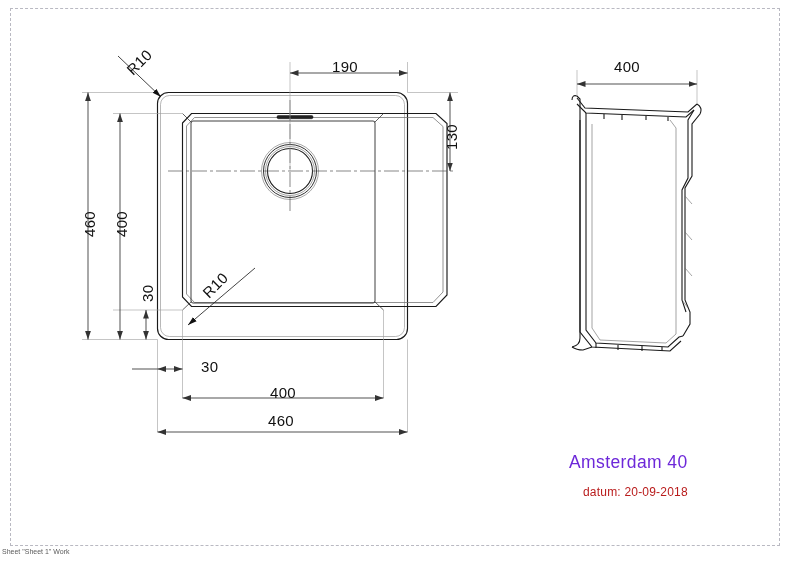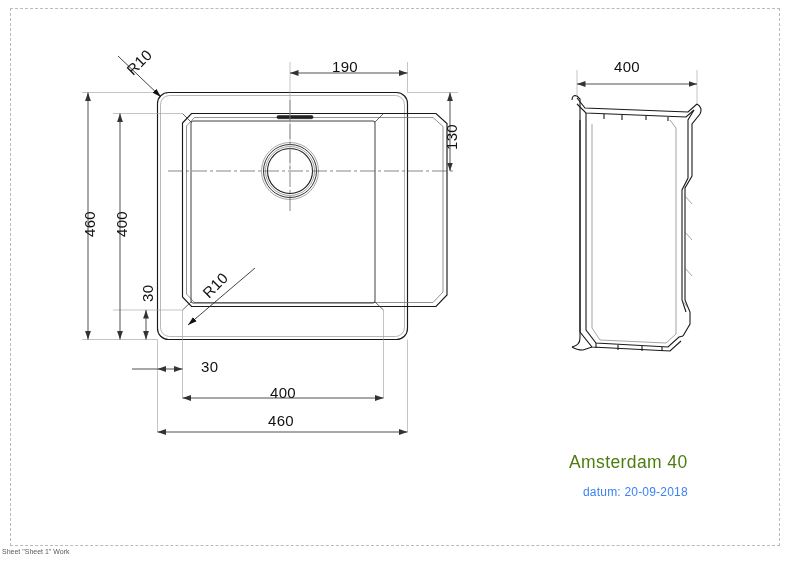--- a/index.html
+++ b/index.html
@@ -14,25 +14,25 @@
     border:1px dashed #b9b9c2;box-sizing:border-box;pointer-events:none;
   }
   svg.draw{position:absolute;left:0;top:0;width:800px;height:568px;}
   .dimtxt{
     position:absolute;font-size:15px;letter-spacing:.3px;
     color:#111;white-space:nowrap;font-family:"Liberation Sans",sans-serif;
   }
   .rot90{transform:rotate(-90deg);transform-origin:left top;}
   .rot45{transform:rotate(-45deg);transform-origin:left top;}
   .title{
-    position:absolute;font-size:17.5px;color:#4d7c0f;white-space:nowrap;
+    position:absolute;font-size:17.5px;color:#6d28d9;white-space:nowrap;
     letter-spacing:.4px;
   }
   .subtitle{
-    position:absolute;font-size:12px;color:#3b82f6;white-space:nowrap;
+    position:absolute;font-size:12px;color:#b91c1c;white-space:nowrap;
     letter-spacing:.2px;
   }
   .footnote{
     position:absolute;font-size:7px;color:#5b5b5b;white-space:nowrap;
     letter-spacing:0px;
   }
 </style>
 </head>
 <body>
 

